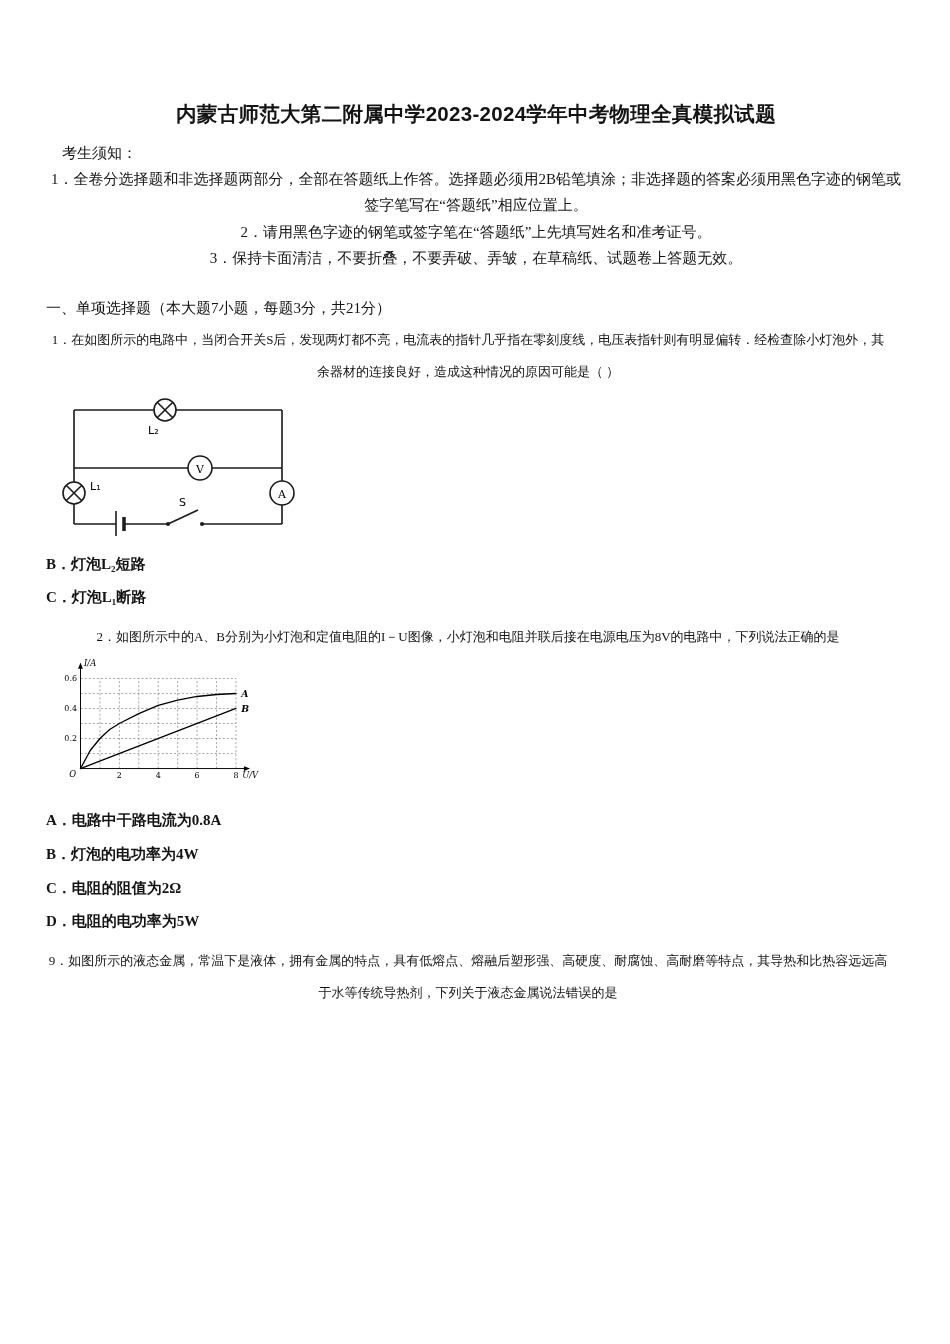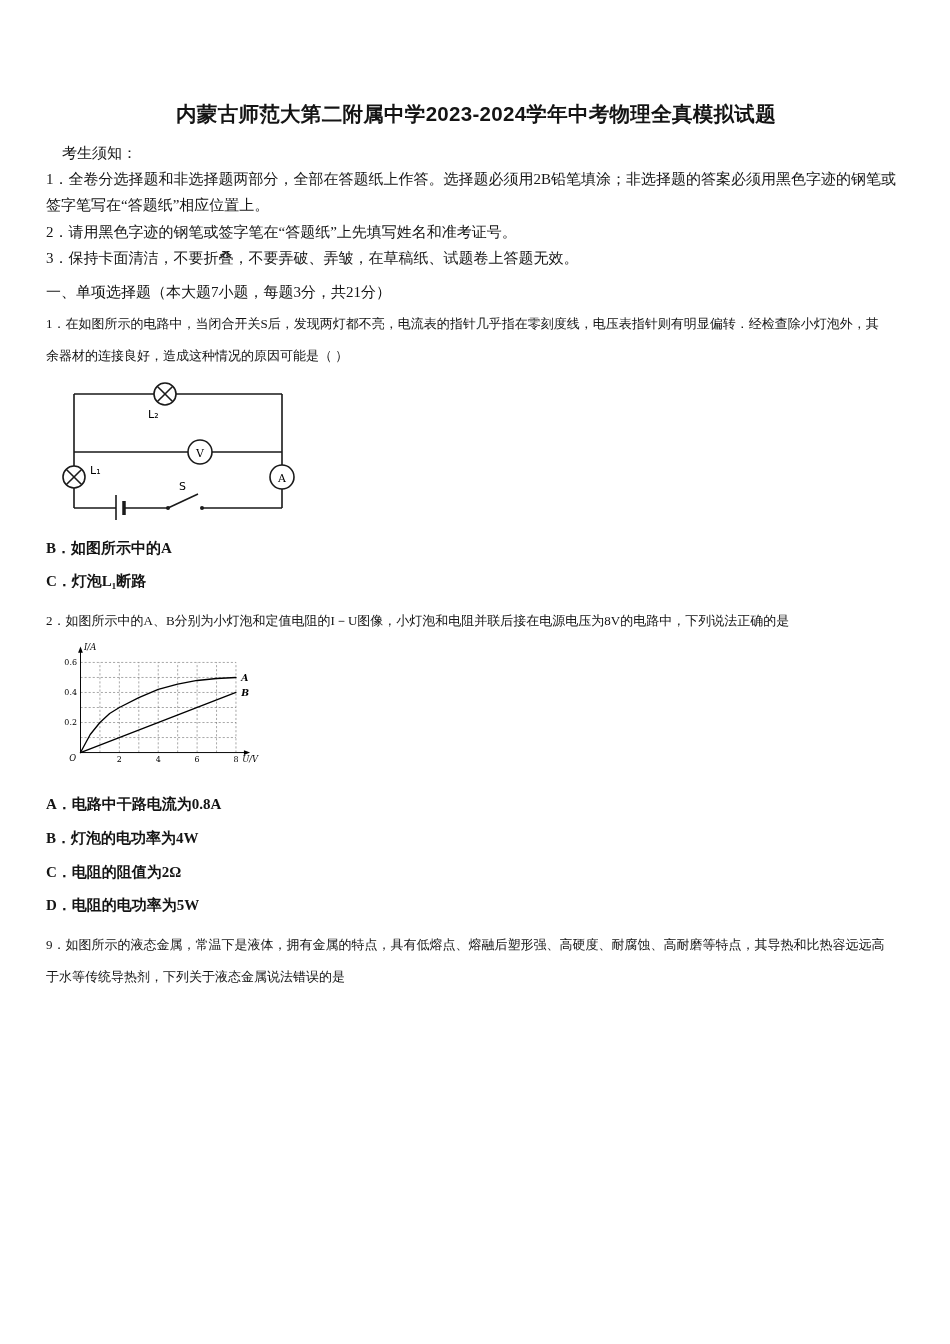--- a/index.html
+++ b/index.html
@@ -6,29 +6,29 @@
   body {
     width: 950px; height: 1344px;
     background: #ffffff; color: #141414;
     font-family: "Liberation Serif", "DejaVu Serif", serif;
   }
   .page {
     width: 950px; height: 1289px;
     padding: 100px 44px 40px 46px;
     box-sizing: border-box; overflow: hidden;
   }
-  p { margin: 0; }
+  p { margin: 0; text-align: center; }
   .title {
     font-family: "Liberation Sans", "DejaVu Sans", sans-serif;
     font-size: 20.5px; font-weight: bold; text-align: center;
     margin: 0 0 16px 0; letter-spacing: 0.3px;
   }
   .notice-header { font-size: 15px; margin: 0 0 3px 16px; }
   .notice { font-size: 15px; line-height: 1.75; margin: 0; }
-  .section-title { font-size: 15px; margin: 12px 0 2px 0; }
+  .section-title { font-size: 15px; margin: 28px 0 2px 0; }
   .q-text { font-size: 13px; line-height: 2.45; margin: 6px 16px 0 0; }
   .figure-circuit { margin: 8px 0 8px 14px; }
   .figure-chart  { margin: 4px 0 10px 8px; }
   .options { margin: 2px 0 0 0; }
   .option { font-size: 15px; font-weight: bold; line-height: 2.25; }
 
   
   .circuit .wire  { stroke: #1a1a1a; stroke-width: 1.6; fill: none; }
   .circuit .plate { stroke: #1a1a1a; stroke-width: 3.5; }
   .circuit .comp  { stroke: #1a1a1a; stroke-width: 1.6; fill: #ffffff; }
@@ -92,21 +92,21 @@
         <text class="meter-letter" x="140" y="76.5">V</text>
       </g>
       <g>
         <circle class="comp" cx="222" cy="97" r="12"></circle>
         <text class="meter-letter" x="222" y="101.5">A</text>
       </g>
     </svg>
   </div>
 
   <div class="options">
-    <div class="option">B．如图所示中的A</div>
+    <div class="option">B．灯泡L₂短路</div>
     <div class="option">C．灯泡L₁断路</div>
   </div>
 
   <p class="q-text">2．如图所示中的A、B分别为小灯泡和定值电阻的I－U图像，小灯泡和电阻并联后接在电源电压为8V的电路中，下列说法正确的是</p>
 
   <div class="figure-chart">
     <svg id="iu-chart" class="iu-chart" viewBox="0 0 240 150" width="212" height="133">
         <line x1="52" y1="126" x2="52" y2="24" class="grid"></line>
         <line x1="74" y1="126" x2="74" y2="24" class="grid"></line>
         <line x1="96" y1="126" x2="96" y2="24" class="grid"></line>

